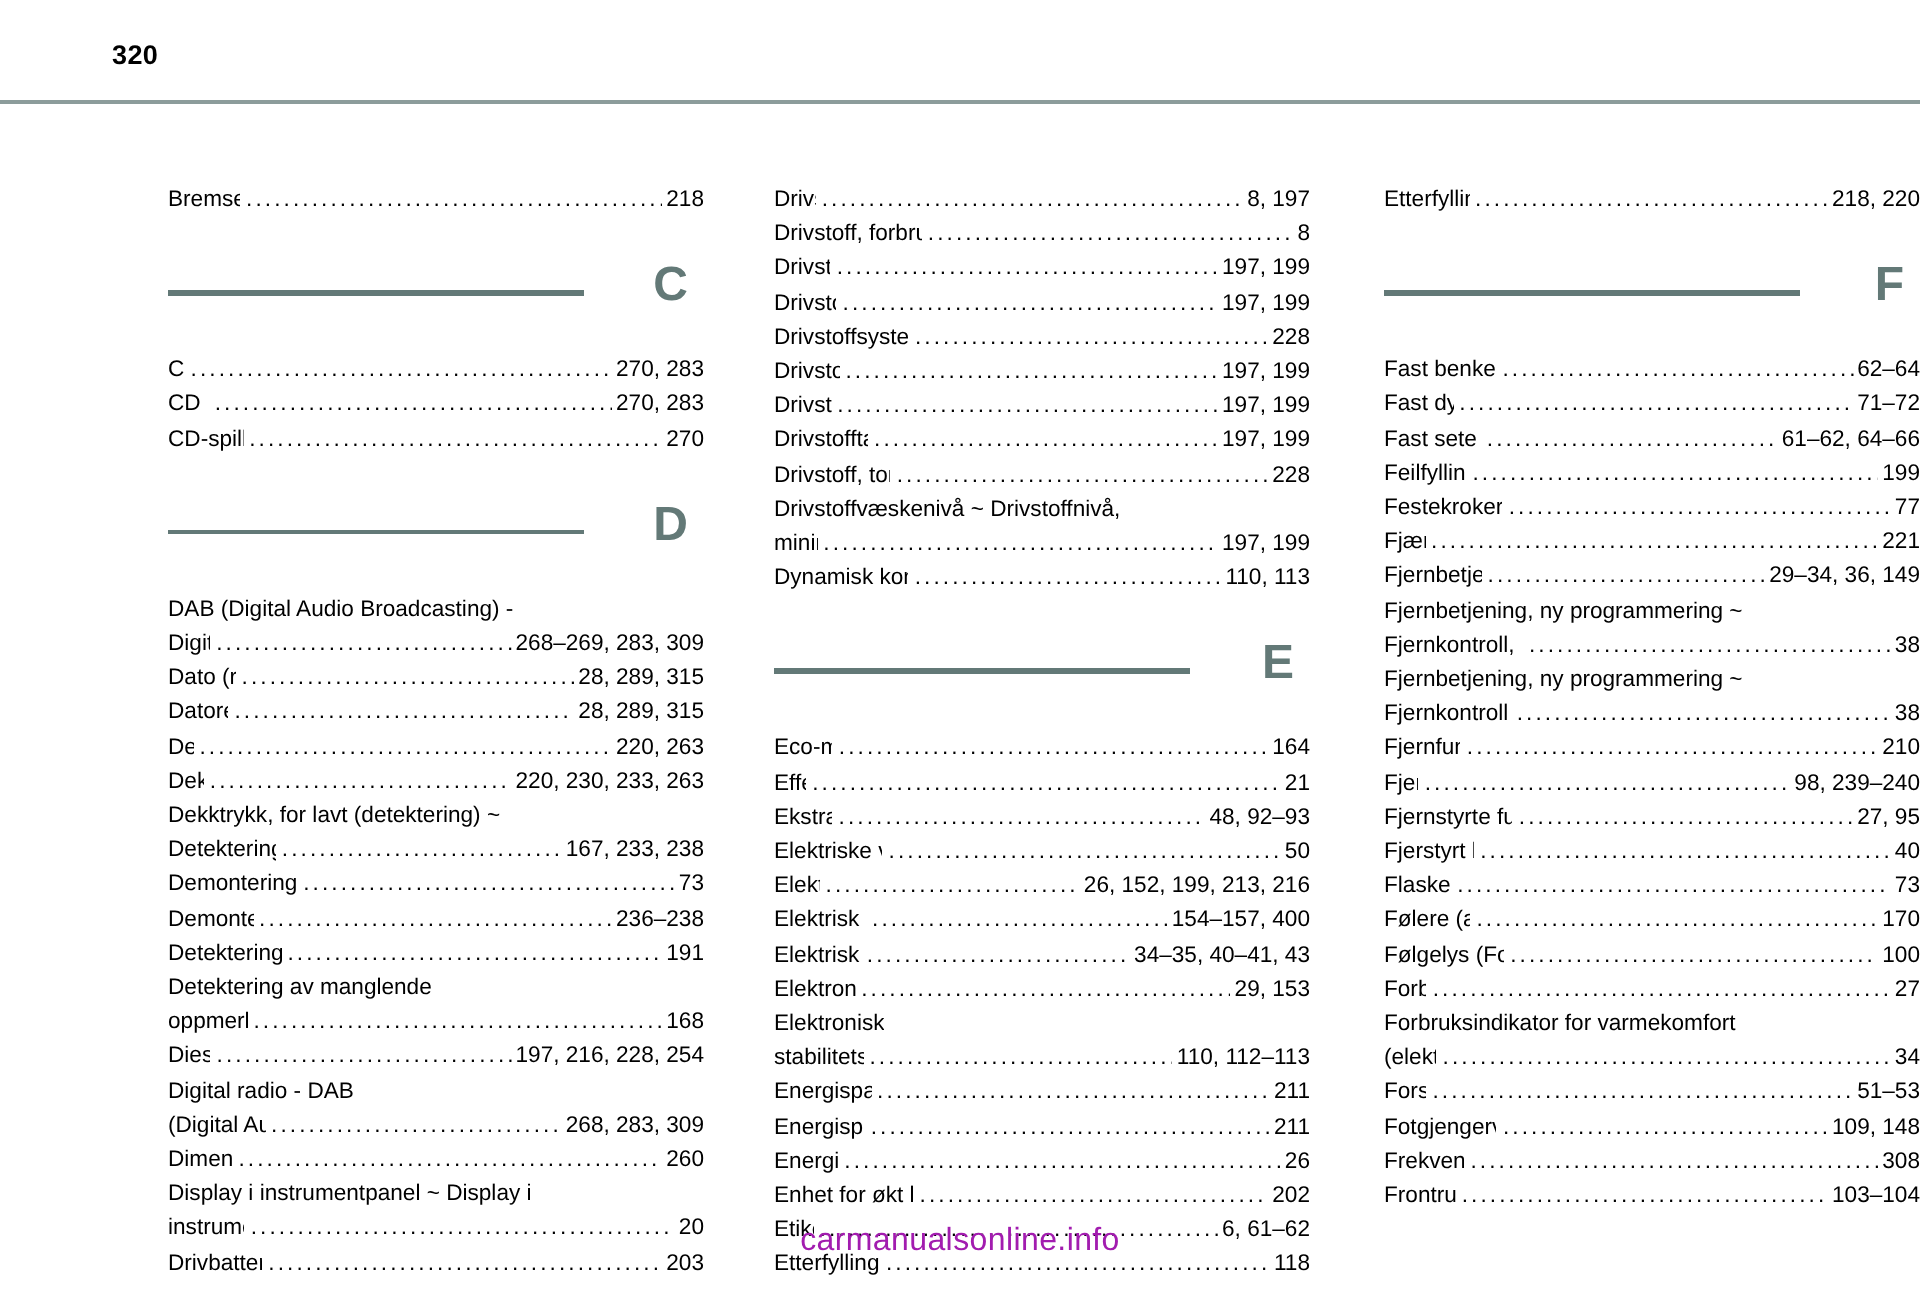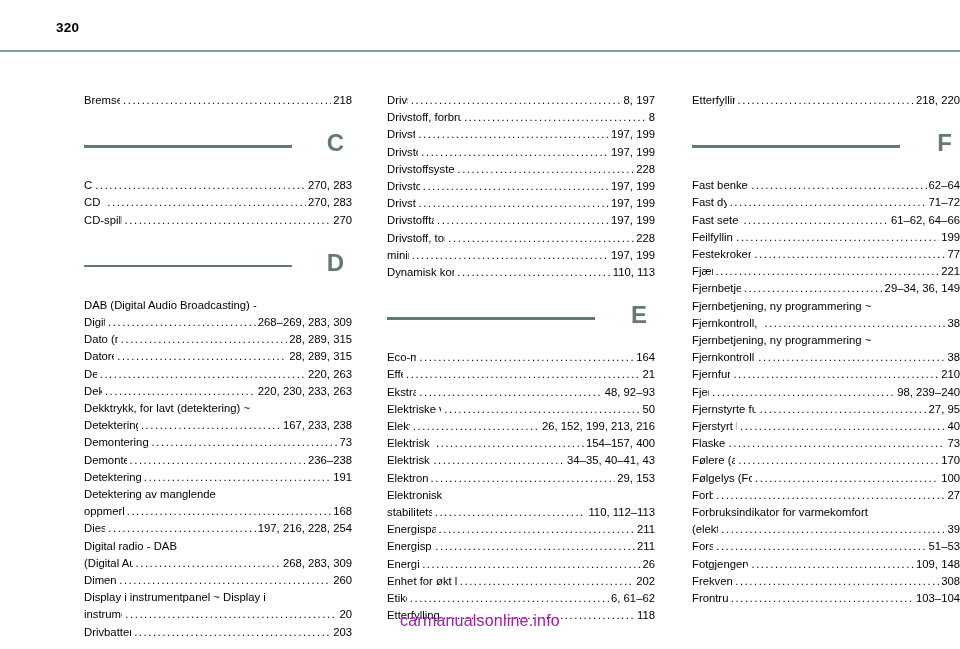--- a/index.html
+++ b/index.html
@@ -291,20 +291,23 @@
       <div class="entry">
         <span class="entry-term">Drivstofftank, kapasitet</span>
         <span class="entry-dots">.........................................................................................</span>
         <span class="entry-pages">197, 199</span>
       </div>
       <div class="entry">
         <span class="entry-term">Drivstoff, tom tank (diesel)</span>
         <span class="entry-dots">.........................................................................................</span>
         <span class="entry-pages">228</span>
       </div>
+      <div class="entry nodots">
+        <span class="entry-term">Drivstoffvæskenivå ~ Drivstoffnivå,</span>
+      </div>
       <div class="entry">
         <span class="entry-term">minimum</span>
         <span class="entry-dots">.........................................................................................</span>
         <span class="entry-pages">197, 199</span>
       </div>
       <div class="entry">
         <span class="entry-term">Dynamisk kontroll av stabilitet (CDS)</span>
         <span class="entry-dots">.........................................................................................</span>
         <span class="entry-pages">110, 113</span>
       </div>
@@ -491,21 +494,21 @@
         <span class="entry-term">Forbruk</span>
         <span class="entry-dots">.........................................................................................</span>
         <span class="entry-pages">27</span>
       </div>
       <div class="entry nodots">
         <span class="entry-term">Forbruksindikator for varmekomfort</span>
       </div>
       <div class="entry">
         <span class="entry-term">(elektrisk)</span>
         <span class="entry-dots">.........................................................................................</span>
-        <span class="entry-pages">39</span>
+        <span class="entry-pages">34</span>
       </div>
       <div class="entry">
         <span class="entry-term">Forseter</span>
         <span class="entry-dots">.........................................................................................</span>
         <span class="entry-pages">51–53</span>
       </div>
       <div class="entry">
         <span class="entry-term">Fotgjengervarsling (elektrisk)</span>
         <span class="entry-dots">.........................................................................................</span>
         <span class="entry-pages">109, 148</span>

